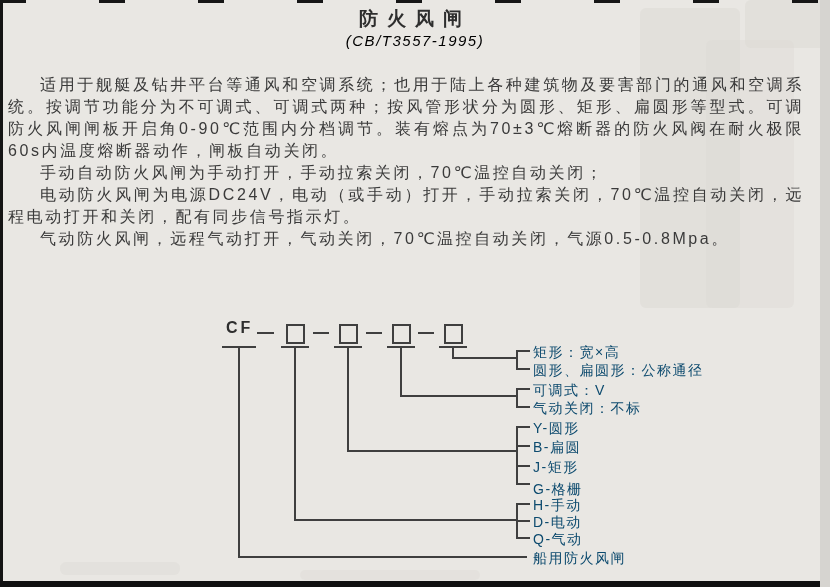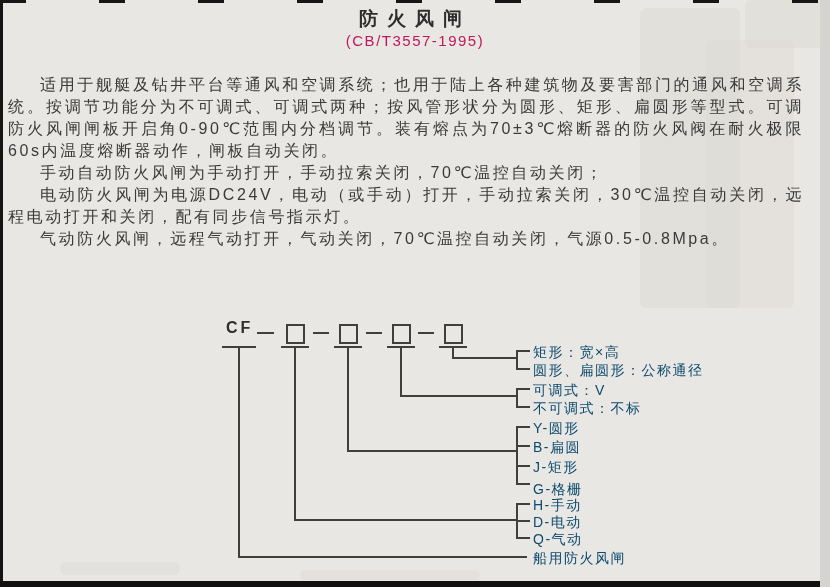--- a/index.html
+++ b/index.html
@@ -14,21 +14,21 @@
   .b-top{position:absolute;left:0;top:0;width:830px;height:3px;
     background:repeating-linear-gradient(90deg,#161616 0 26px,transparent 26px 99px);}
   .b-right-a{position:absolute;left:826px;top:0;width:4px;height:15px;background:#161616;}
   .b-right-b{position:absolute;left:826px;top:554px;width:4px;height:33px;background:#161616;}
   
   .art{position:absolute;background:#dcdad4;border-radius:6px;}
   
   .title{position:absolute;left:0;top:6px;width:830px;text-align:center;
     font-size:19px;font-weight:bold;letter-spacing:9px;color:#2e2e2e;}
   .subtitle{position:absolute;left:0;top:32px;width:830px;text-align:center;
-    font-size:15px;letter-spacing:1.5px;color:#be185d;}
+    font-size:15px;letter-spacing:1.5px;color:#000000;font-style:italic;}
   
   .body{position:absolute;left:8px;right:16px;top:74px;
     font-size:16px;line-height:22px;letter-spacing:2.6px;color:#3a3a3a;text-align:justify;}
   .body p{margin:0;text-indent:2em;}
   
   .diagram{position:absolute;left:0;top:0;width:830px;height:587px;}
   .ln{position:absolute;background:#3f3f3f;}
   .dbox{position:absolute;top:324px;width:15px;height:16px;border:2px solid #3f3f3f;background:transparent;}
   .cf{position:absolute;left:226px;top:319px;font-size:16px;letter-spacing:3px;color:#2e2e2e;font-weight:bold;}
   .dlabel{position:absolute;left:533px;font-size:14px;letter-spacing:1.5px;color:#0c4a6e;white-space:nowrap;}
@@ -49,21 +49,21 @@
   <div class="b-top"></div>
   <div class="b-right-a"></div>
   <div class="b-right-b"></div>
 
   <div class="title">防火风闸</div>
   <div class="subtitle">(CB/T3557-1995)</div>
 
   <div class="body">
     <p>适用于舰艇及钻井平台等通风和空调系统；也用于陆上各种建筑物及要害部门的通风和空调系统。按调节功能分为不可调式、可调式两种；按风管形状分为圆形、矩形、扁圆形等型式。可调防火风闸闸板开启角0-90℃范围内分档调节。装有熔点为70±3℃熔断器的防火风阀在耐火极限60s内温度熔断器动作，闸板自动关闭。</p>
     <p>手动自动防火风闸为手动打开，手动拉索关闭，70℃温控自动关闭；</p>
-    <p>电动防火风闸为电源DC24V，电动（或手动）打开，手动拉索关闭，30℃温控自动关闭，远程电动打开和关闭，配有同步信号指示灯。</p>
+    <p>电动防火风闸为电源DC24V，电动（或手动）打开，手动拉索关闭，70℃温控自动关闭，远程电动打开和关闭，配有同步信号指示灯。</p>
     <p>气动防火风闸，远程气动打开，气动关闭，70℃温控自动关闭，气源0.5-0.8Mpa。</p>
   </div>
 
   <div class="diagram">
 
     <span class="cf">CF</span>
 
     <div class="dbox" style="left:286px;"></div>
     <div class="dbox" style="left:339px;"></div>
     <div class="dbox" style="left:392px;"></div>
@@ -105,21 +105,21 @@
     <div class="ln" style="left:516px;top:445px;width:14px;height:2px;"></div>
     <div class="ln" style="left:516px;top:465px;width:14px;height:2px;"></div>
     <div class="ln" style="left:516px;top:483px;width:14px;height:2px;"></div>
     <div class="ln" style="left:516px;top:503px;width:14px;height:2px;"></div>
     <div class="ln" style="left:516px;top:520px;width:14px;height:2px;"></div>
     <div class="ln" style="left:516px;top:537px;width:14px;height:2px;"></div>
 
     <span class="dlabel" style="top:344px;">矩形：宽×高</span>
     <span class="dlabel" style="top:362px;">圆形、扁圆形：公称通径</span>
     <span class="dlabel" style="top:382px;">可调式：V</span>
-    <span class="dlabel" style="top:400px;">不可调式：不标</span>
+    <span class="dlabel" style="top:400px;">气动关闭：不标</span>
     <span class="dlabel" style="top:420px;">Y-圆形</span>
     <span class="dlabel" style="top:439px;">B-扁圆</span>
     <span class="dlabel" style="top:459px;">J-矩形</span>
     <span class="dlabel" style="top:481px;">G-格栅</span>
     <span class="dlabel" style="top:497px;">H-手动</span>
     <span class="dlabel" style="top:514px;">D-电动</span>
     <span class="dlabel" style="top:531px;">Q-气动</span>
     <span class="dlabel" style="top:550px;">船用防火风闸</span>
 
   </div>

